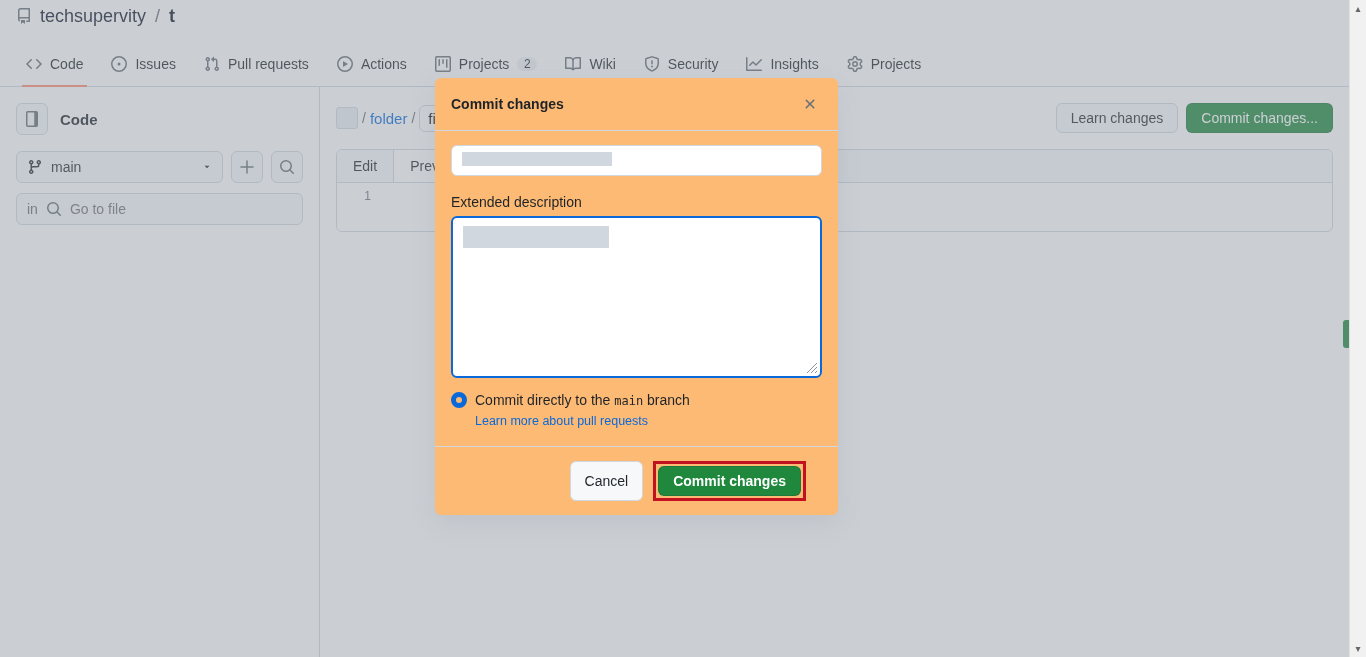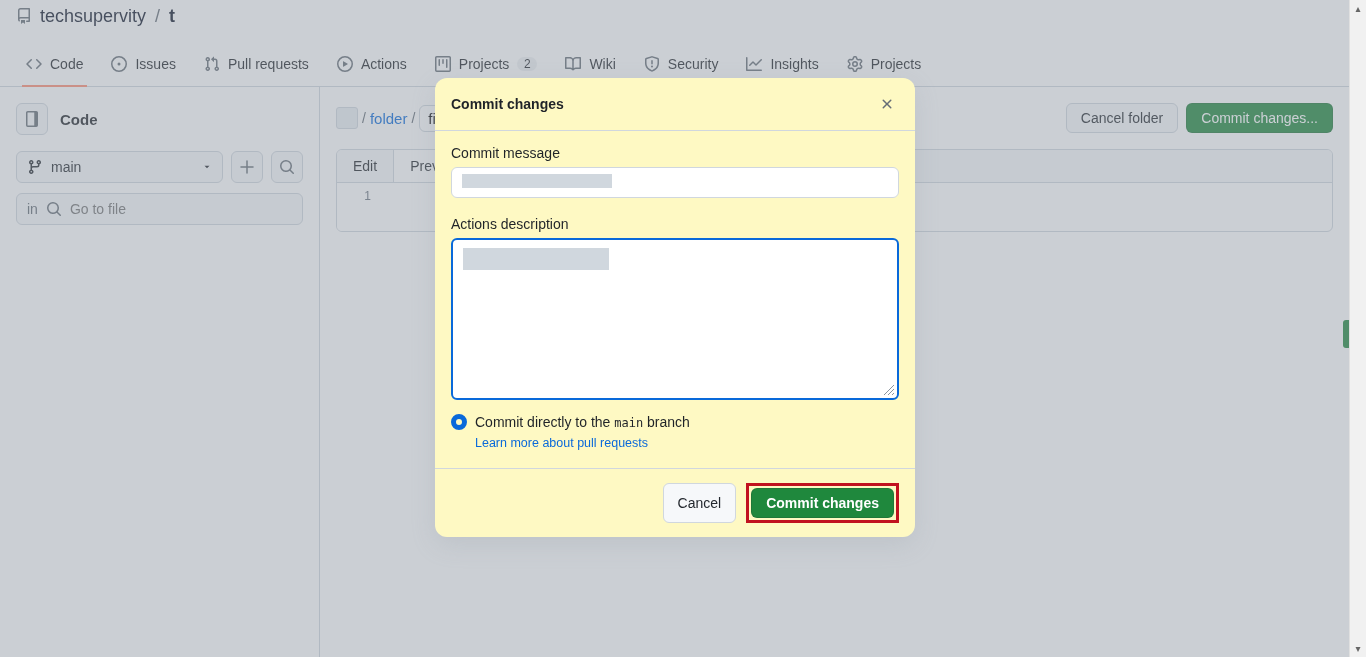--- a/index.html
+++ b/index.html
@@ -46,37 +46,37 @@
 .editor-box { border: 1px solid #d0d7de; border-radius: 6px; overflow: hidden; }
 .editor-tabs { display: flex; border-bottom: 1px solid #d0d7de; background: #f6f8fa; }
 .editor-tab { padding: 8px 16px; cursor: pointer; font-size: 14px; text-align: right; }
 .editor-tab.active { background: #fff; border-right: 1px solid #d0d7de; }
 .editor-tab.inactive { border-right: 1px solid #d0d7de; }
 .editor-content { display: flex; min-height: 48px; }
 .line-gutter { width: 52px; text-align: right; padding: 6px 18px 6px 0; color: #6e7781; font-size: 12px; background: #fff; }
 .line-text { flex: 1; padding: 6px 8px; }
 
 
-.modal { position: absolute; z-index: 10; top: 78px; left: 435px; width: 480px; background: #fef9c3; border-radius: 12px; box-shadow: 0 8px 24px rgba(140,149,159,0.2); overflow: hidden; }
+.modal { position: absolute; z-index: 10; top: 78px; left: 435px; width: 403px; background: #fdba74; border-radius: 6px; box-shadow: 0 8px 24px rgba(140,149,159,0.2); overflow: hidden; }
 .modal-head { display: flex; align-items: center; justify-content: space-between; padding: 14px 16px; border-bottom: 1px solid #d0d7de; }
 .modal-title { font-size: 14px; font-weight: 600; }
 .modal-close { width: 24px; height: 24px; display: flex; align-items: center; justify-content: center; cursor: pointer; color: #656d76; border-radius: 4px; }
 .modal-body { padding: 14px 16px 18px; }
 .field-label { font-size: 14px; margin-bottom: 6px; display: block; }
 .text-input { width: 100%; border: 1px solid #d0d7de; border-radius: 6px; padding: 6px 10px; font-size: 14px; background: #fff; }
 .text-input .ph { display: inline-block; width: 150px; height: 14px; background: #d0d7de; }
 .textarea { width: 100%; height: 162px; border: 2px solid #0969da; border-radius: 6px; padding: 8px 10px; font-size: 14px; background: #fff; resize: vertical; position: relative; }
 .textarea .ph { display: inline-block; width: 146px; height: 22px; background: #d0d7de; }
 .textarea .resize-handle { position: absolute; right: 2px; bottom: 2px; width: 12px; height: 12px; }
 .radio-row { display: flex; align-items: center; gap: 8px; margin-top: 14px; font-size: 14px; }
 .radio { width: 16px; height: 16px; border-radius: 50%; border: 1px solid #d0d7de; display: inline-flex; align-items: center; justify-content: center; }
 .radio.checked { border: 5px solid #0969da; }
 .radio-label code { font-family: ui-monospace, monospace; font-size: 12px; }
 .learn-link { color: #0969da; font-size: 12.5px; margin-left: 24px; margin-top: 6px; display: inline-block; cursor: pointer; }
-.modal-footer { border-top: 1px solid #d0d7de; padding: 14px 16px; display: flex; justify-content: flex-end; gap: 10px; }
+.modal-footer { border-top: 1px solid #d0d7de; padding: 14px 32px; display: flex; justify-content: flex-end; gap: 10px; }
 .highlight-box { border: 3px solid #c1121f; padding: 2px; display: inline-flex; }
 svg { display: block; }
 </style>
 </head>
 <body>
 
 <div class="viewport">
 <div class="page">
 
   <div class="header">
@@ -192,21 +192,21 @@
     </div>
 
     <div class="editor-pane">
       <div class="path-row">
         <span class="placeholder-box"></span>
         <span class="sep">/</span>
         <span class="seg">folder</span>
         <span class="sep">/</span>
         <input value="fi" style="">
         <div class="path-actions">
-          <button class="btn">Cancel folder</button>
+          <button class="btn">Learn changes</button>
           <button class="btn primary">Commit changes...</button>
         </div>
       </div>
       <div class="editor-box">
         <div class="editor-tabs">
           <div class="editor-tab inactive">Edit</div>
           <div class="editor-tab active">Preview</div>
         </div>
         <div class="editor-content">
           <div class="line-gutter">1</div>
@@ -221,24 +221,23 @@
   <div class="modal">
     <div class="modal-head">
       <div class="modal-title">Commit changes</div>
       <div class="modal-close">
         <svg width="16" height="16" viewBox="0 0 16 16" fill="currentColor">
               <path d="M3.72 3.72a.75.75 0 0 1 1.06 0L8 6.94l3.22-3.22a.749.749 0 0 1 1.275.326.749.749 0 0 1-.215.734L9.06 8l3.22 3.22a.749.749 0 0 1-.326 1.275.749.749 0 0 1-.734-.215L8 9.06l-3.22 3.22a.751.751 0 0 1-1.042-.018.751.751 0 0 1-.018-1.042L6.94 8 3.72 4.78a.75.75 0 0 1 0-1.06Z"></path>
             </svg>
       </div>
     </div>
     <div class="modal-body">
-      <label class="field-label">Commit message</label>
       <div class="text-input"><span class="ph"></span></div>
 
-      <label class="field-label" style="margin-top:18px">Actions description</label>
+      <label class="field-label" style="margin-top:18px">Extended description</label>
       <div class="textarea">
         <span class="ph"></span>
         <svg class="resize-handle" viewBox="0 0 12 12">
               <path d="M11 1 L1 11 M11 5 L5 11 M11 9 L9 11" stroke="#8c959f" stroke-width="1" fill="none"></path>
             </svg>
       </div>
 
       <div class="radio-row">
         <span class="radio checked"></span>
         <span class="radio-label">

